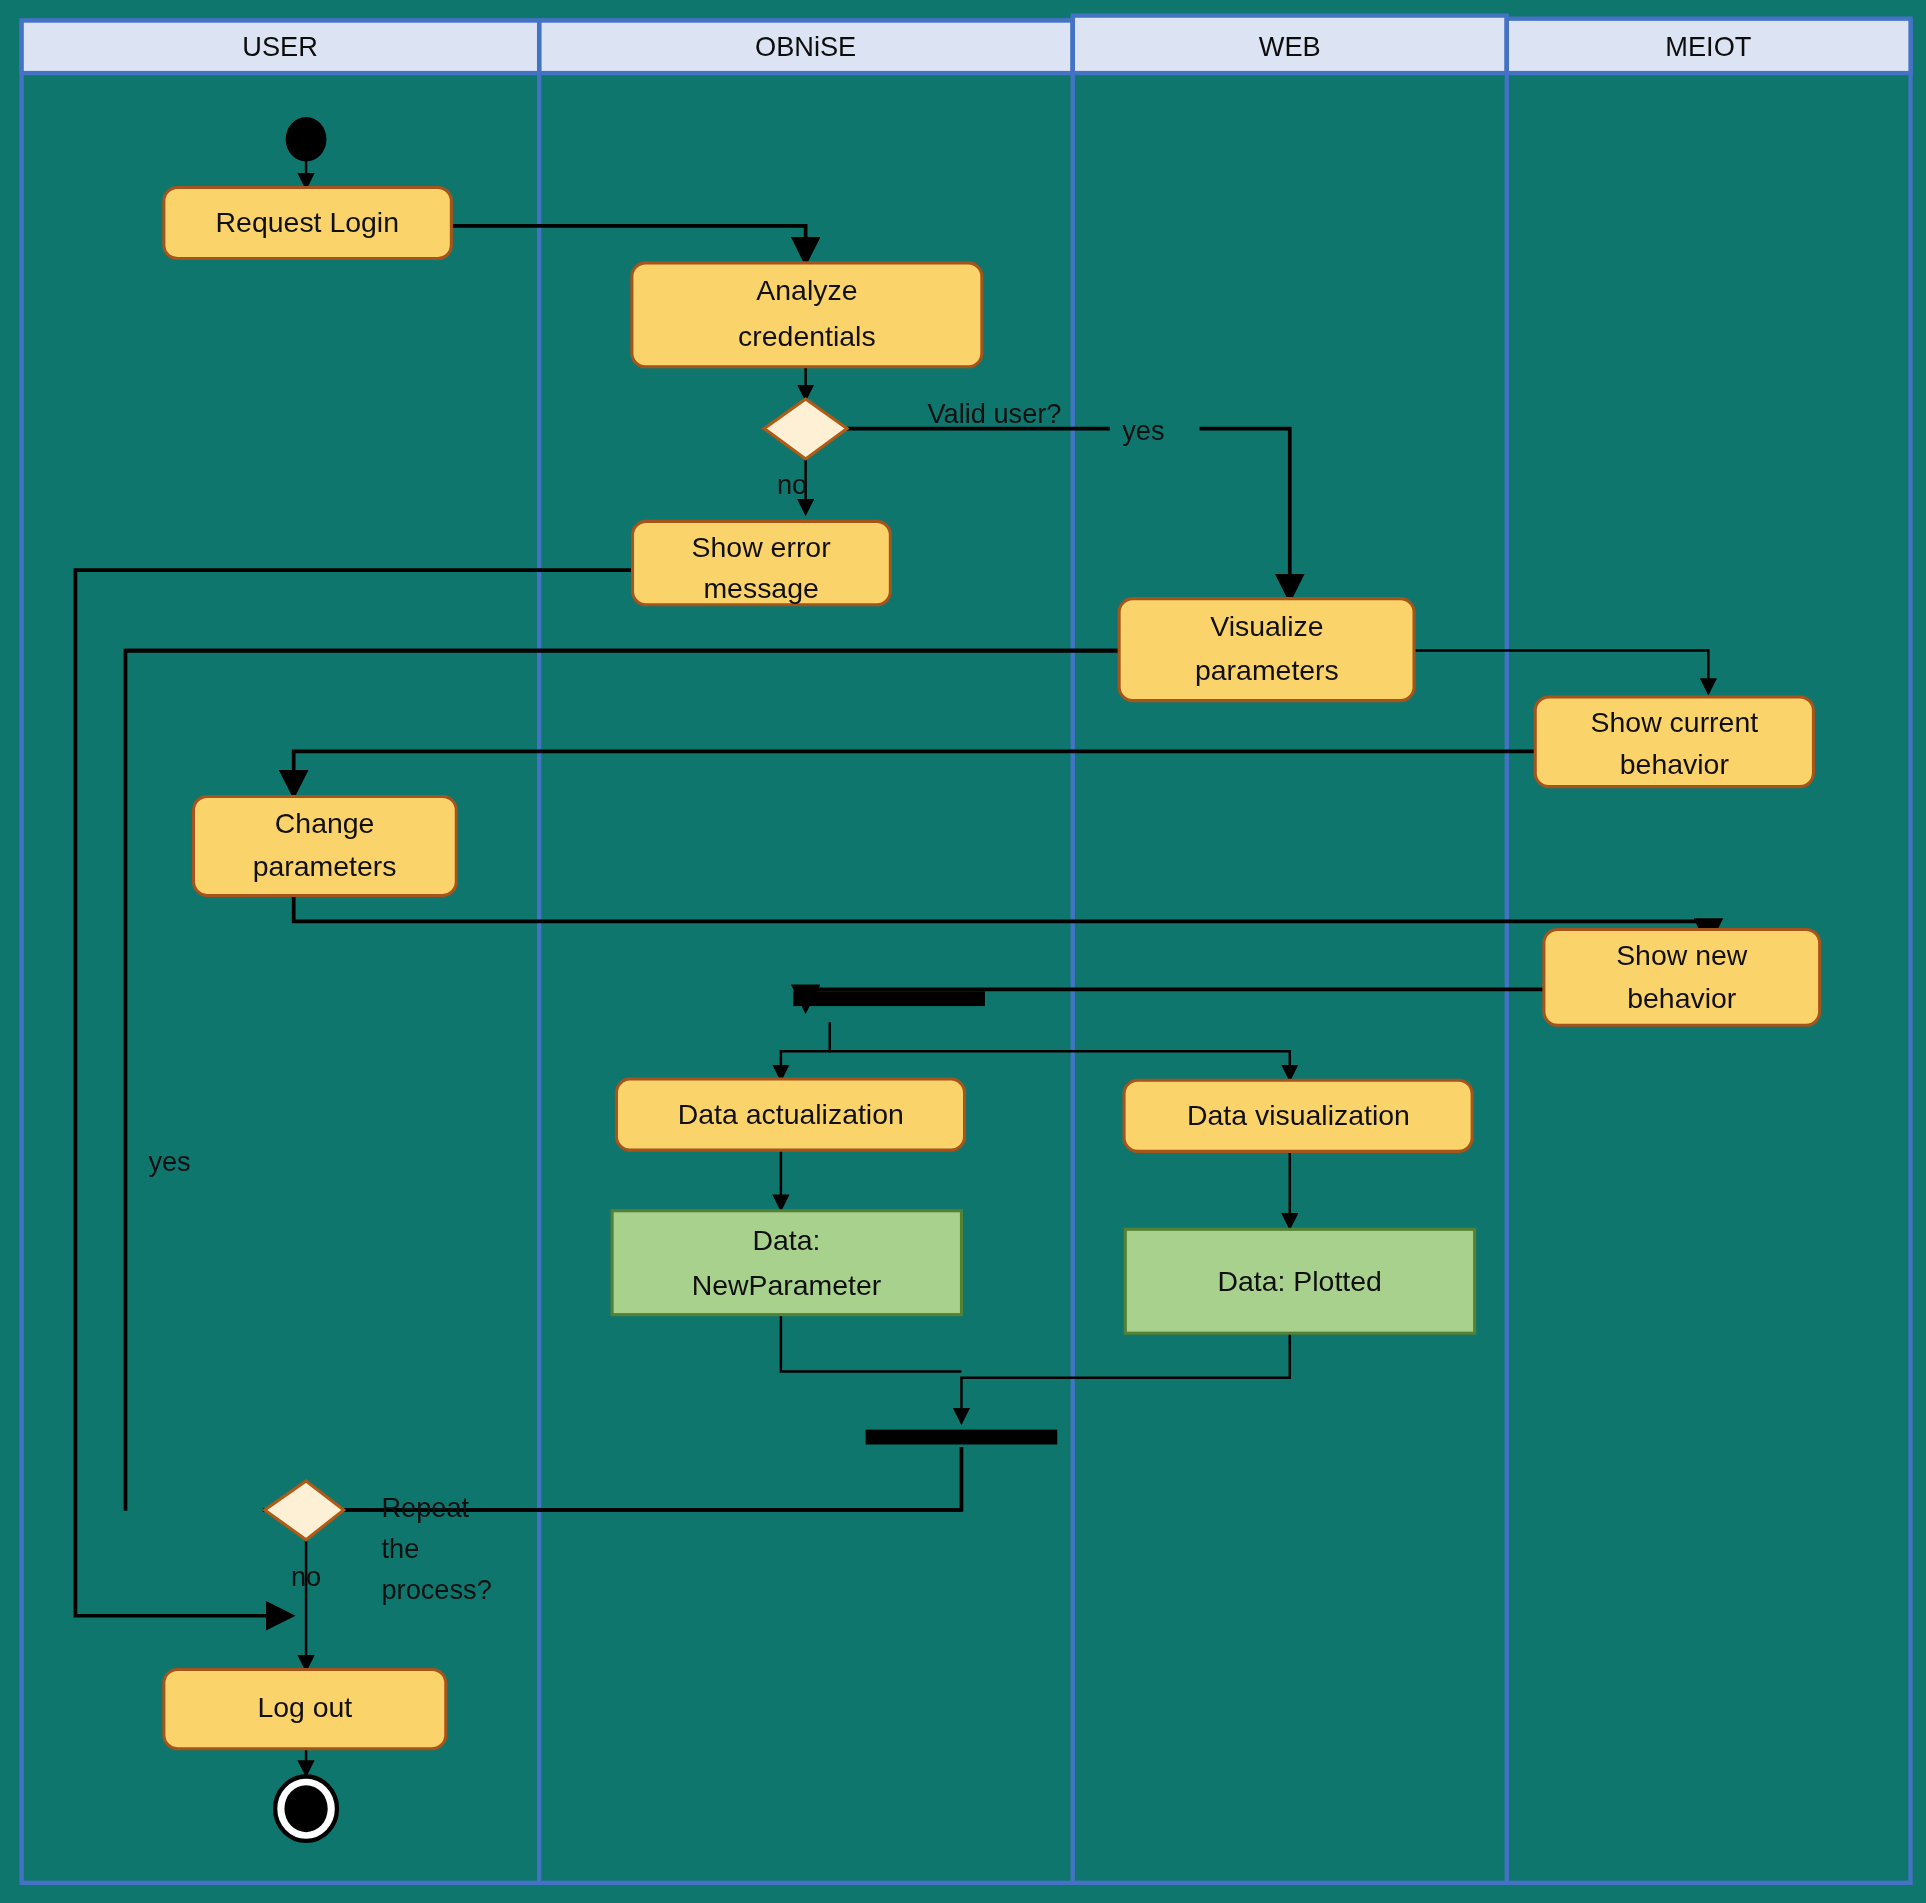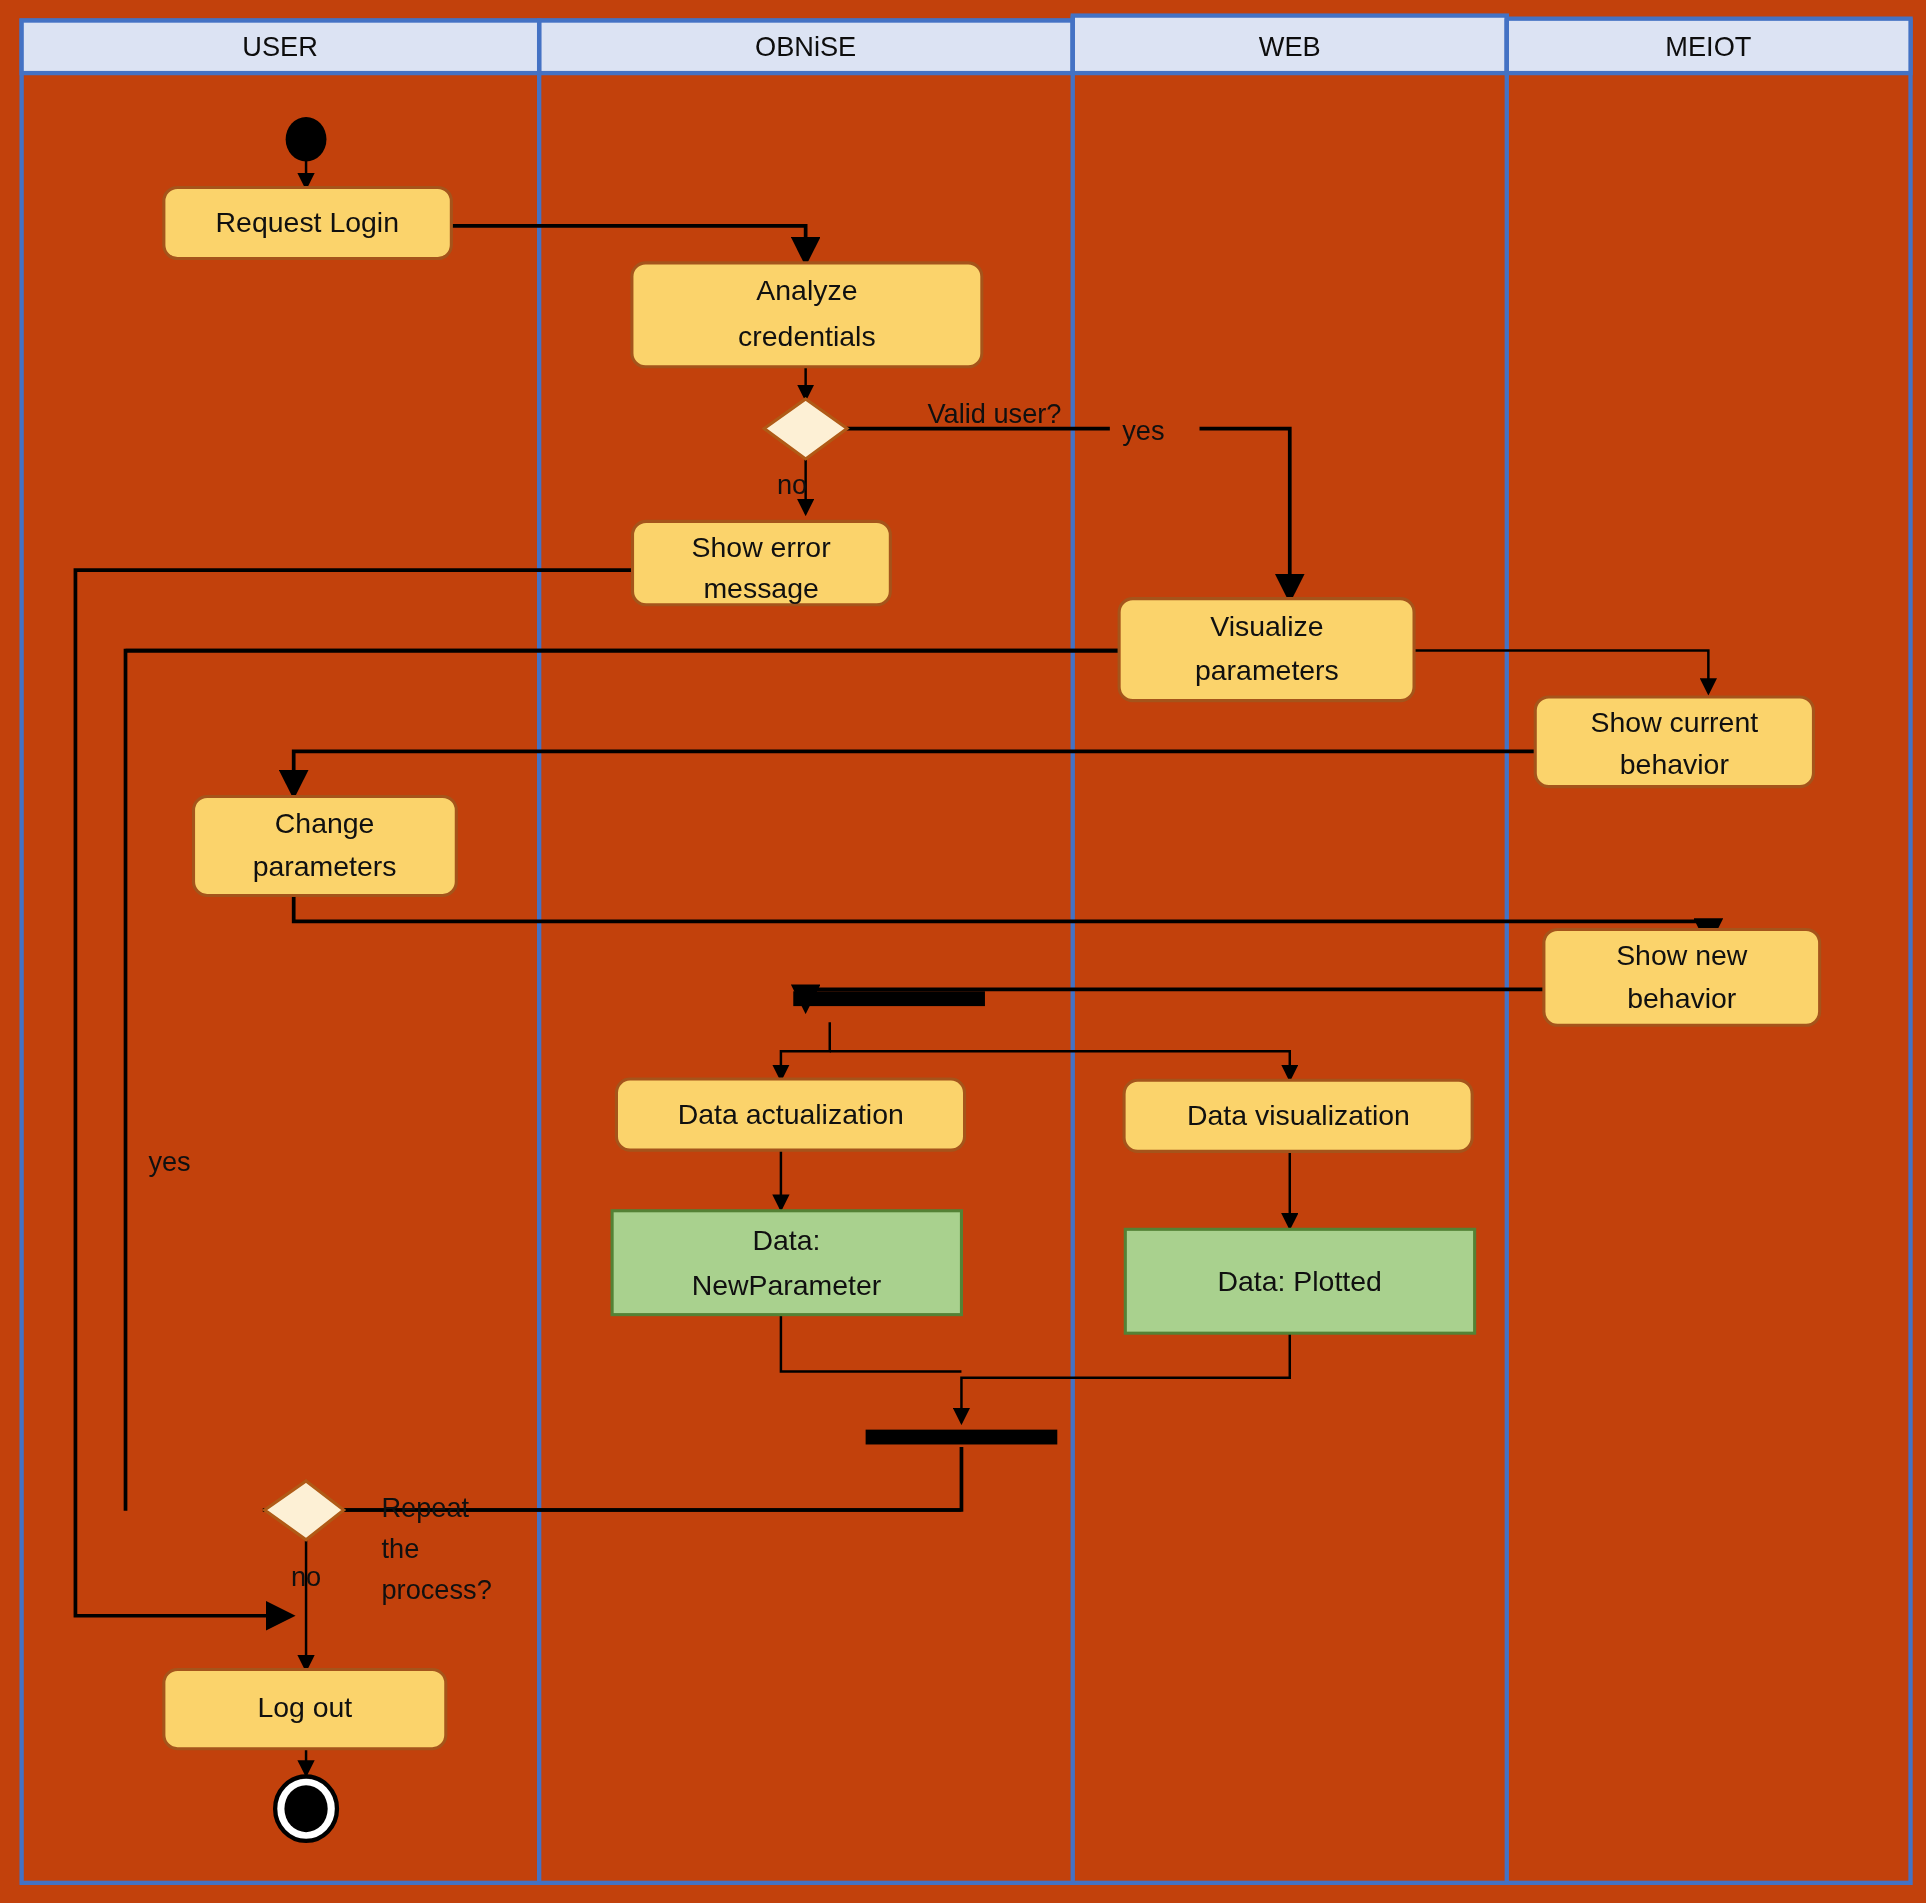--- a/index.html
+++ b/index.html
@@ -1,17 +1,17 @@
 <!DOCTYPE html>
 <html style="font-size:10px"><head>
 <meta charset="utf-8">
 <style>
   html,body{margin:0;padding:0;background:#ffffff;}
   body{font-family:"Liberation Sans",sans-serif;}
-  #stage{position:relative;width:1926px;height:1904px;background:#c2410c;}
+  #stage{position:relative;width:1926px;height:1904px;background:#0f766e;}
   svg{display:block;}
   .lane-band{fill:#DCE3F3;stroke:#4472C4;stroke-width:7;}
   .lane-div{stroke:#4472C4;stroke-width:7;fill:none;}
   .frame{fill:none;stroke:#4472C4;stroke-width:7;}
   .lane-title{font-family:"Liberation Sans",sans-serif;font-size:44px;fill:#0d0d0d;text-anchor:middle;dominant-baseline:middle;}
   .act{fill:#FBD36B;stroke:#A5541B;stroke-width:5;}
   .obj{fill:#A9D18E;stroke:#548235;stroke-width:5;}
   .dec{fill:#FDF0D5;stroke:#B05A16;stroke-width:5;}
   .node-lbl{font-family:"Liberation Sans",sans-serif;font-size:46px;fill:#101010;text-anchor:middle;dominant-baseline:middle;}
   .edge-lbl{font-family:"Liberation Sans",sans-serif;font-size:44px;fill:#101010;dominant-baseline:middle;}

